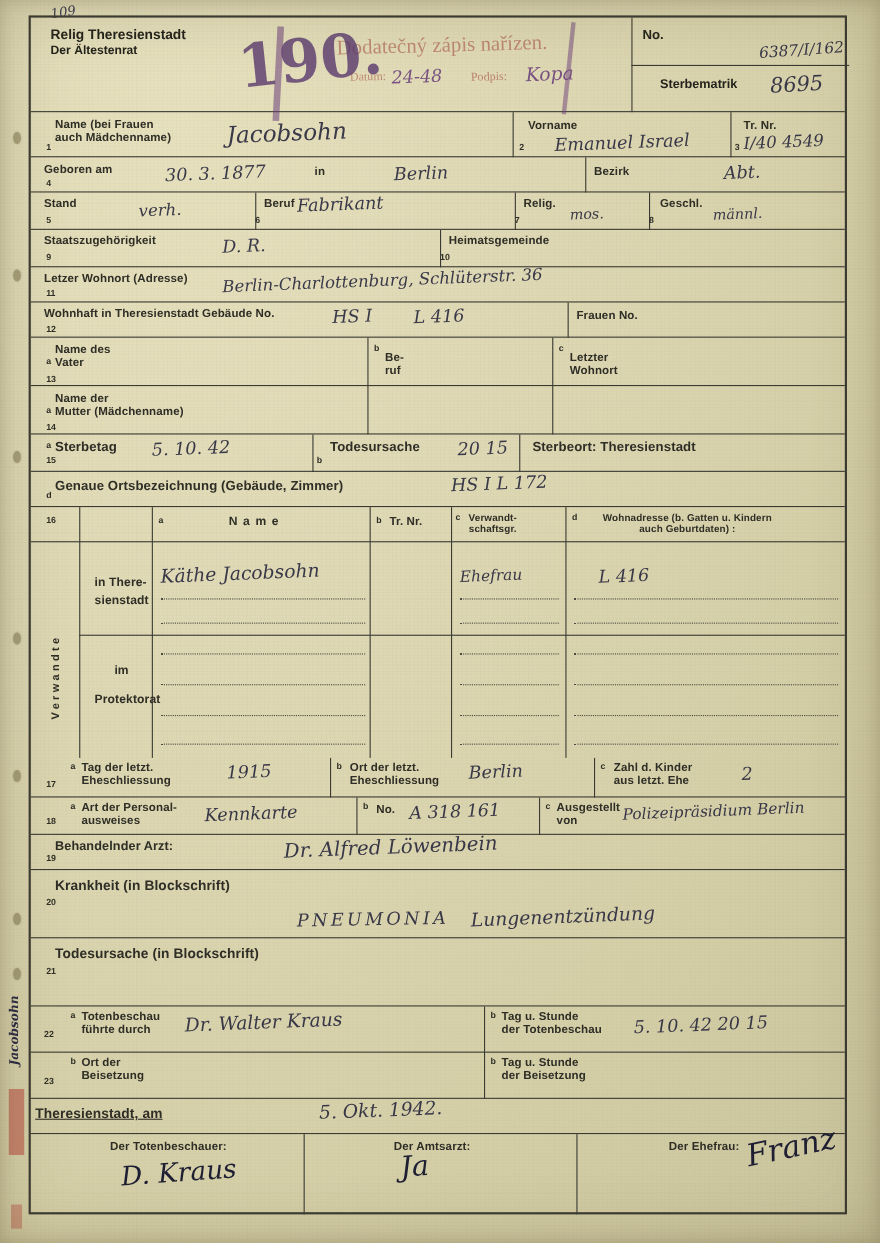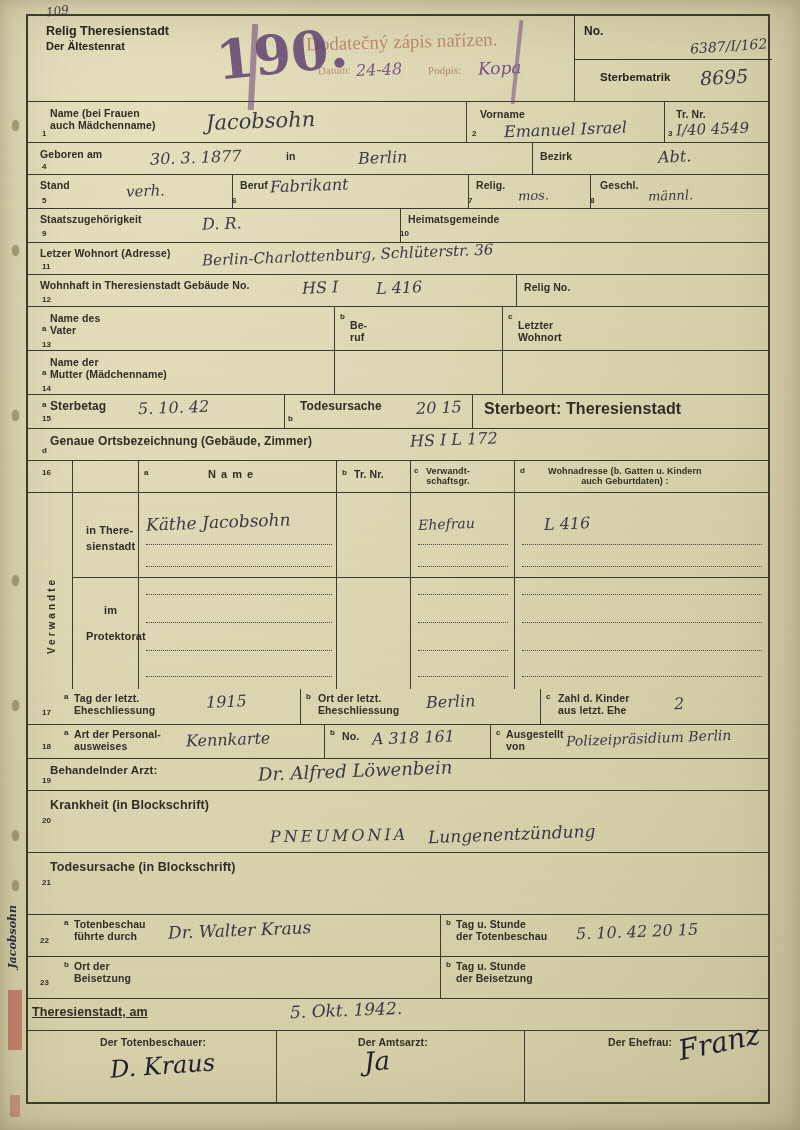--- a/index.html
+++ b/index.html
@@ -208,21 +208,21 @@
   <div class="lbl" style="left:12px;top:231px;">Letzer Wohnort (Adresse)</div>
   <div class="num" style="left:14px;top:246px;">11</div>
   <div class="hand" style="left:174px;top:230px;font-size:15px;">Berlin-Charlottenburg, Schlüterstr. 36</div>
 
   <div class="row" style="top:259px;height:32px;"></div>
   <div class="vline" style="left:488px;top:259px;height:32px;"></div>
   <div class="lbl" style="left:12px;top:263px;">Wohnhaft in Theresienstadt Gebäude No.</div>
   <div class="num" style="left:14px;top:279px;">12</div>
   <div class="hand" style="left:274px;top:262px;font-size:16px;">HS I</div>
   <div class="hand" style="left:348px;top:262px;font-size:16px;">L 416</div>
-  <div class="lbl" style="left:496px;top:265px;">Relig No.</div>
+  <div class="lbl" style="left:496px;top:265px;">Frauen No.</div>
   <div class="hand" style="left:590px;top:265px;font-size:15px;"></div>
 
   <div class="row" style="top:291px;height:44px;"></div>
   <div class="vline" style="left:306px;top:291px;height:88px;"></div>
   <div class="vline" style="left:474px;top:291px;height:88px;"></div>
   <div class="lbl" style="left:22px;top:296px;">Name des
 Vater</div>
   <div class="num" style="left:14px;top:308px;">a</div>
   <div class="num" style="left:14px;top:324px;">13</div>
   <div class="num" style="left:312px;top:296px;">b</div>
@@ -241,21 +241,21 @@
   <div class="row" style="top:379px;height:34px;"></div>
   <div class="vline" style="left:256px;top:379px;height:34px;"></div>
   <div class="vline" style="left:444px;top:379px;height:34px;"></div>
   <div class="lbl" style="left:22px;top:384px;font-size:12px;">Sterbetag</div>
   <div class="num" style="left:14px;top:384px;">a</div>
   <div class="num" style="left:14px;top:398px;">15</div>
   <div class="hand" style="left:110px;top:382px;font-size:16px;">5. 10. 42</div>
   <div class="num" style="left:260px;top:398px;">b</div>
   <div class="lbl" style="left:272px;top:384px;font-size:12px;">Todesursache</div>
   <div class="hand" style="left:388px;top:382px;font-size:16px;">20 15</div>
-  <div class="lbl" style="left:456px;top:384px;font-size:16px;">Sterbeort: Theresienstadt</div>
+  <div class="lbl" style="left:456px;top:384px;font-size:12px;">Sterbeort: Theresienstadt</div>
 
   <div class="row" style="top:413px;height:32px;"></div>
   <div class="num" style="left:14px;top:430px;">d</div>
   <div class="lbl" style="left:22px;top:419px;font-size:12px;">Genaue Ortsbezeichnung (Gebäude, Zimmer)</div>
   <div class="hand" style="left:382px;top:414px;font-size:16px;">HS I   L 172</div>
 
   <div class="row" style="top:445px;height:32px;"></div>
   <div class="vline" style="left:44px;top:445px;height:228px;"></div>
   <div class="vline" style="left:110px;top:445px;height:228px;"></div>
   <div class="vline" style="left:308px;top:445px;height:228px;"></div>

